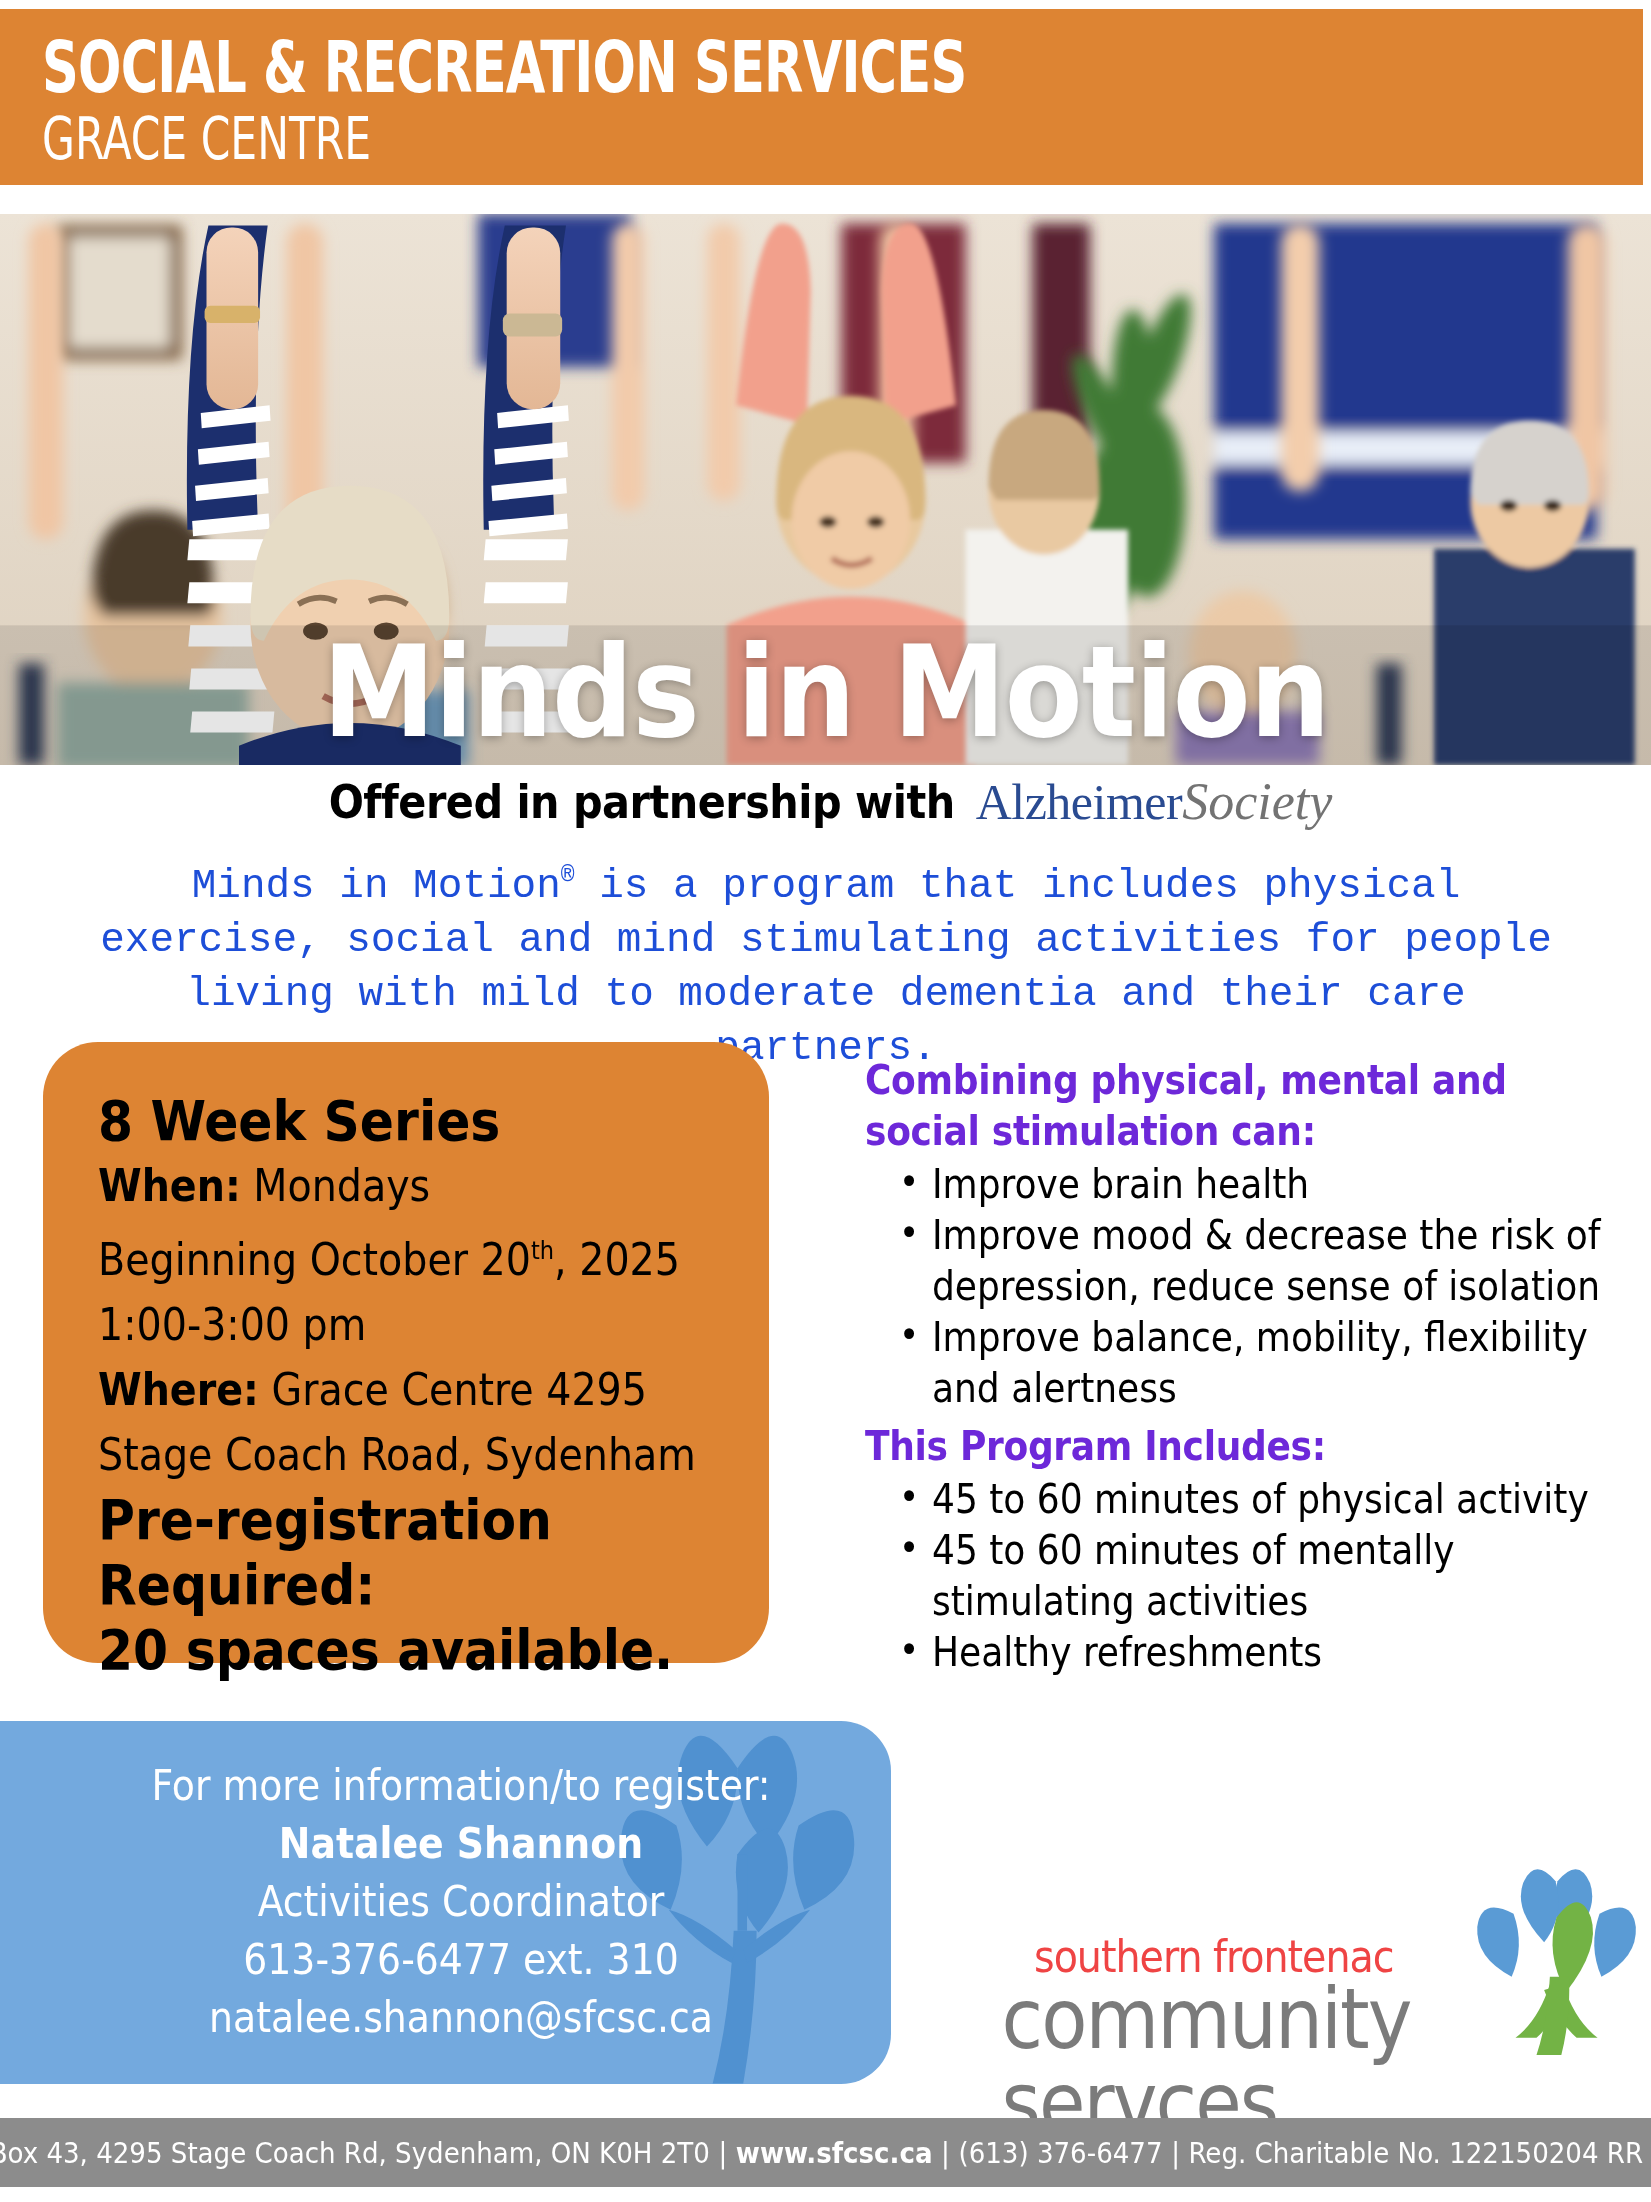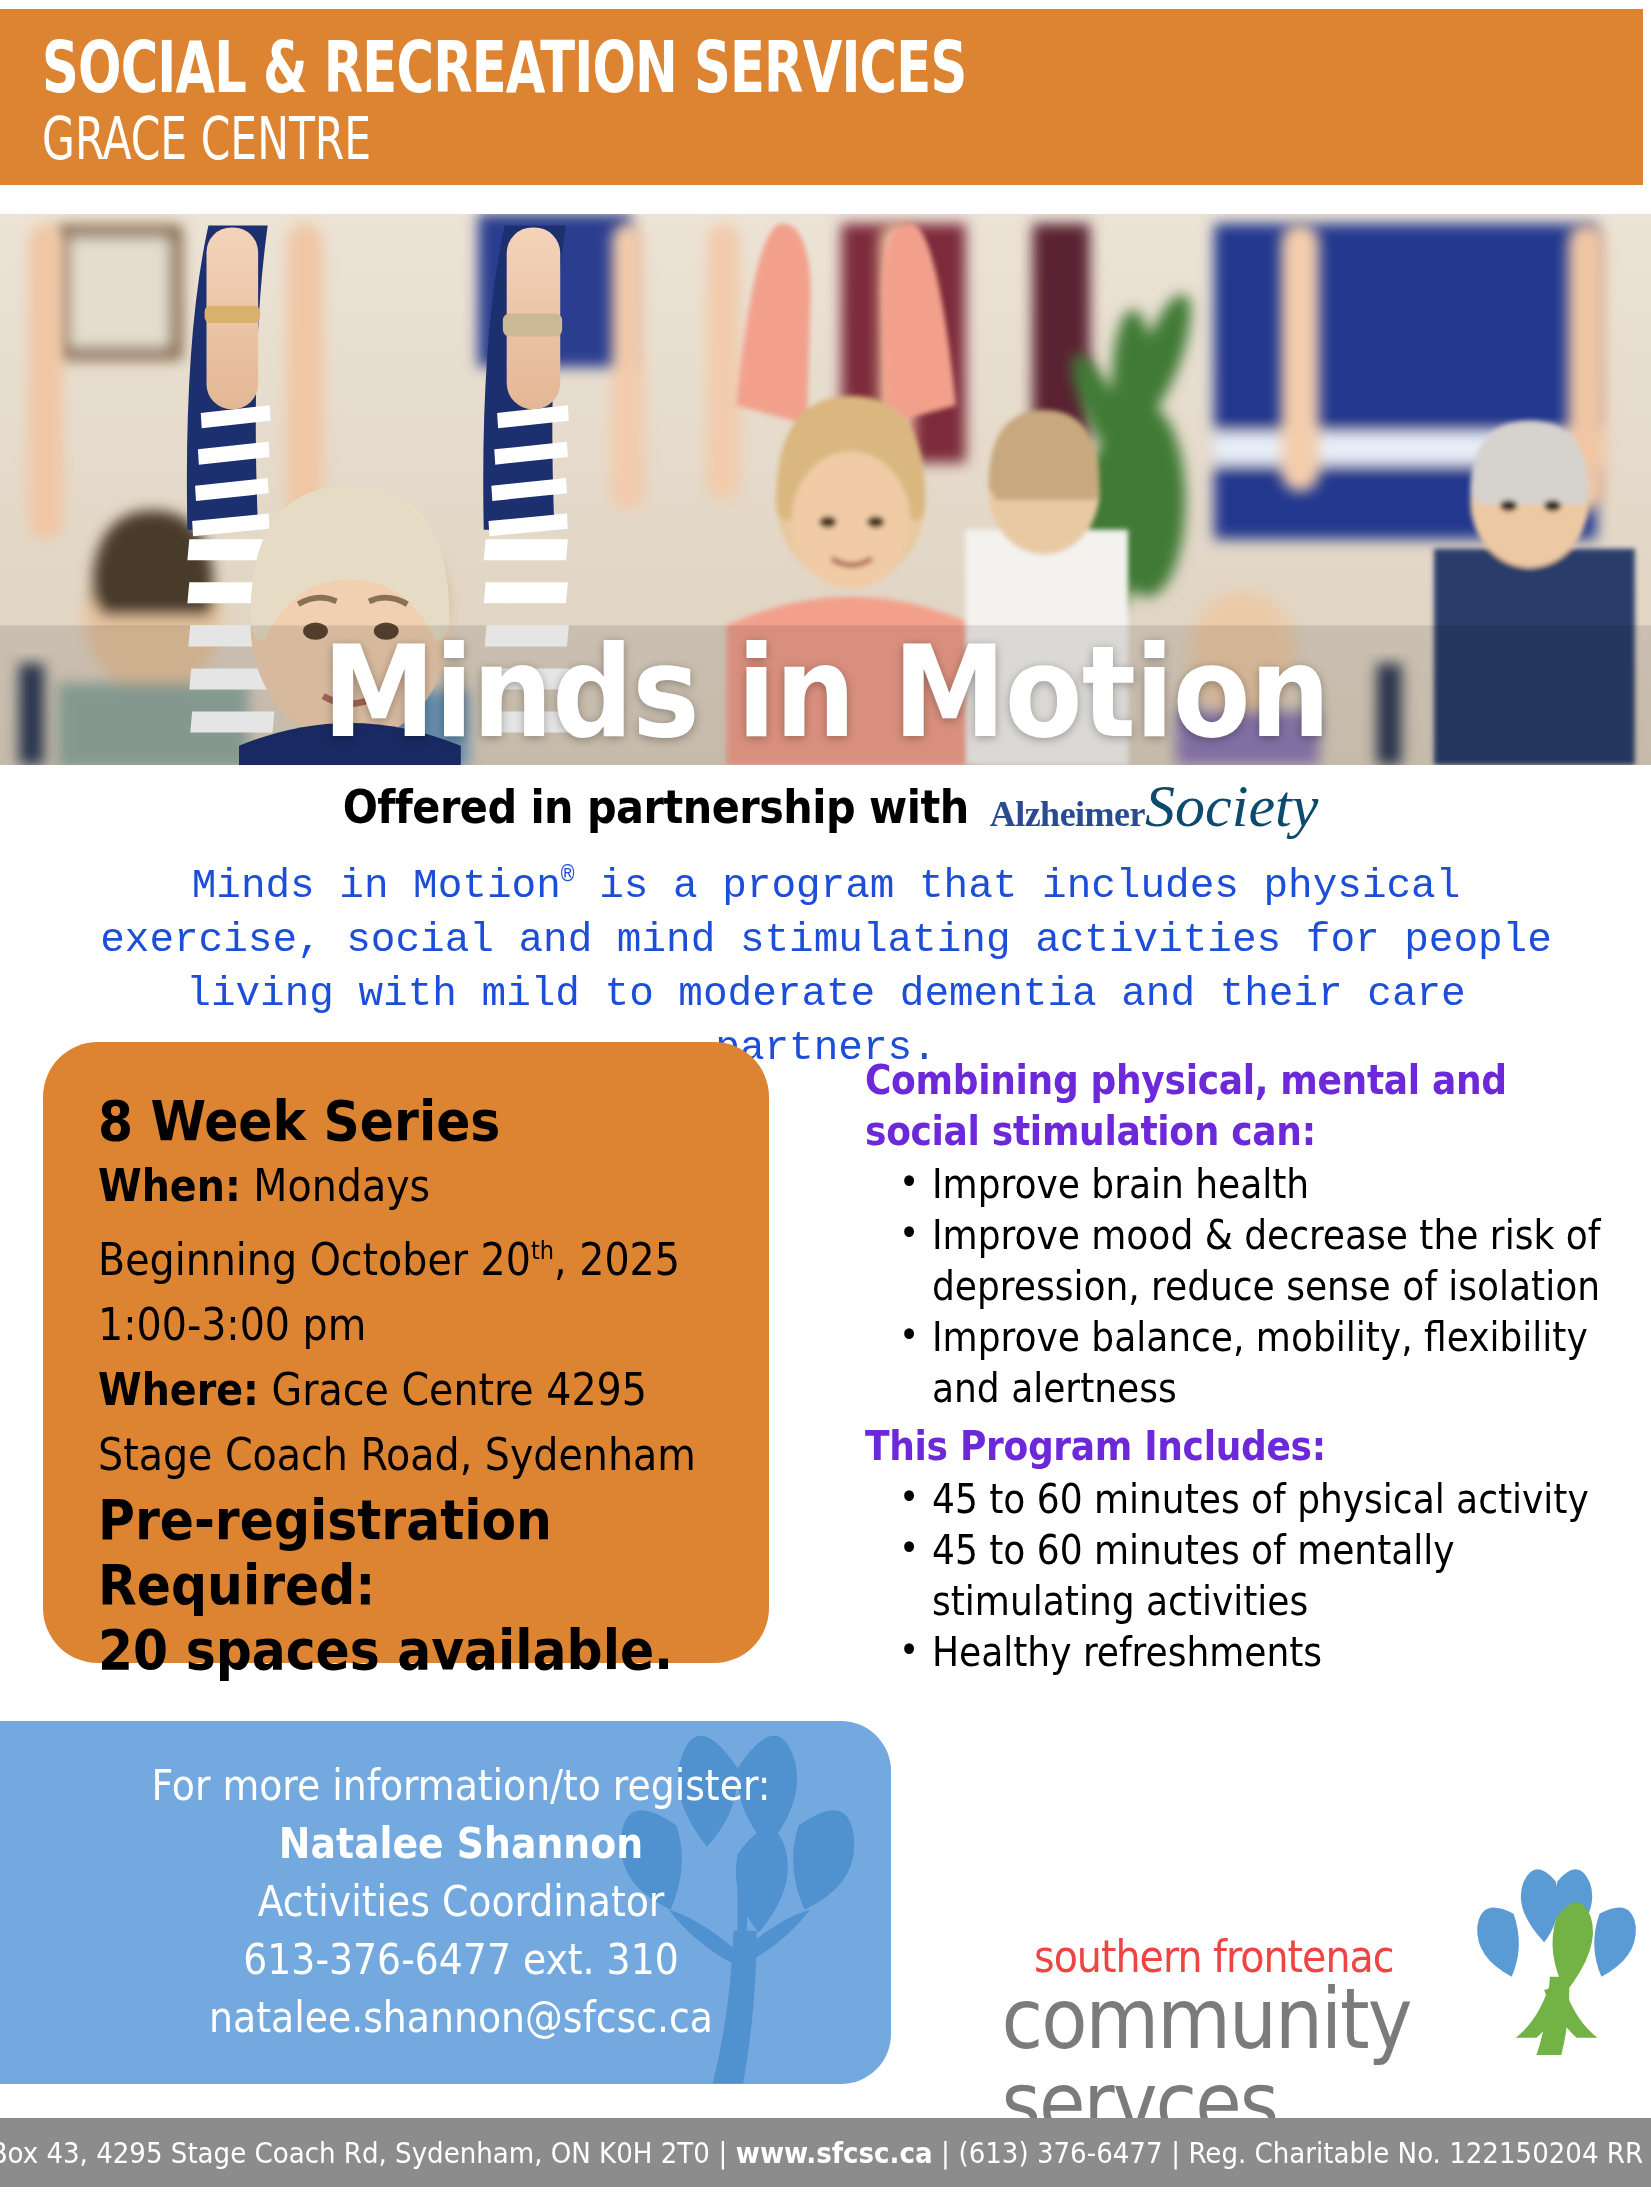--- a/index.html
+++ b/index.html
@@ -57,25 +57,25 @@
     display:flex; align-items:center; justify-content:center; gap:21px;padding-left:9px;
   }
   .partner-text {
     font-family:"Liberation Sans Narrow","DejaVu Sans Condensed","Liberation Sans", sans-serif;
     font-weight:bold; font-size:46px; color:#000;
     letter-spacing:-0.5px;
   }
   .alz-logo { display:flex; align-items:baseline; }
   .alz-a {
     font-family:"Liberation Serif","DejaVu Serif", serif;
-    font-weight:bold; font-size:36px; color:#2a4b91; letter-spacing:-0.5px;
+    font-weight:normal; font-size:50px; color:#2a4b91; letter-spacing:-0.5px;
   }
   .alz-s {
     font-family:"Liberation Serif","DejaVu Serif", serif;
-    font-style:italic; font-size:60px; color:#0c4a6e; letter-spacing:0px;
+    font-style:italic; font-size:52px; color:#737373; letter-spacing:0px;
   }
 
   
   .desc {
     position:absolute; left:86px; top:849px; width:1480px;
     text-align:center;
     font-family:Liberation Mono, monospace;
     font-size:41px; line-height:54px; color:#1d4ed8;
   }
   .desc sup { font-size:23px; vertical-align:super; }

